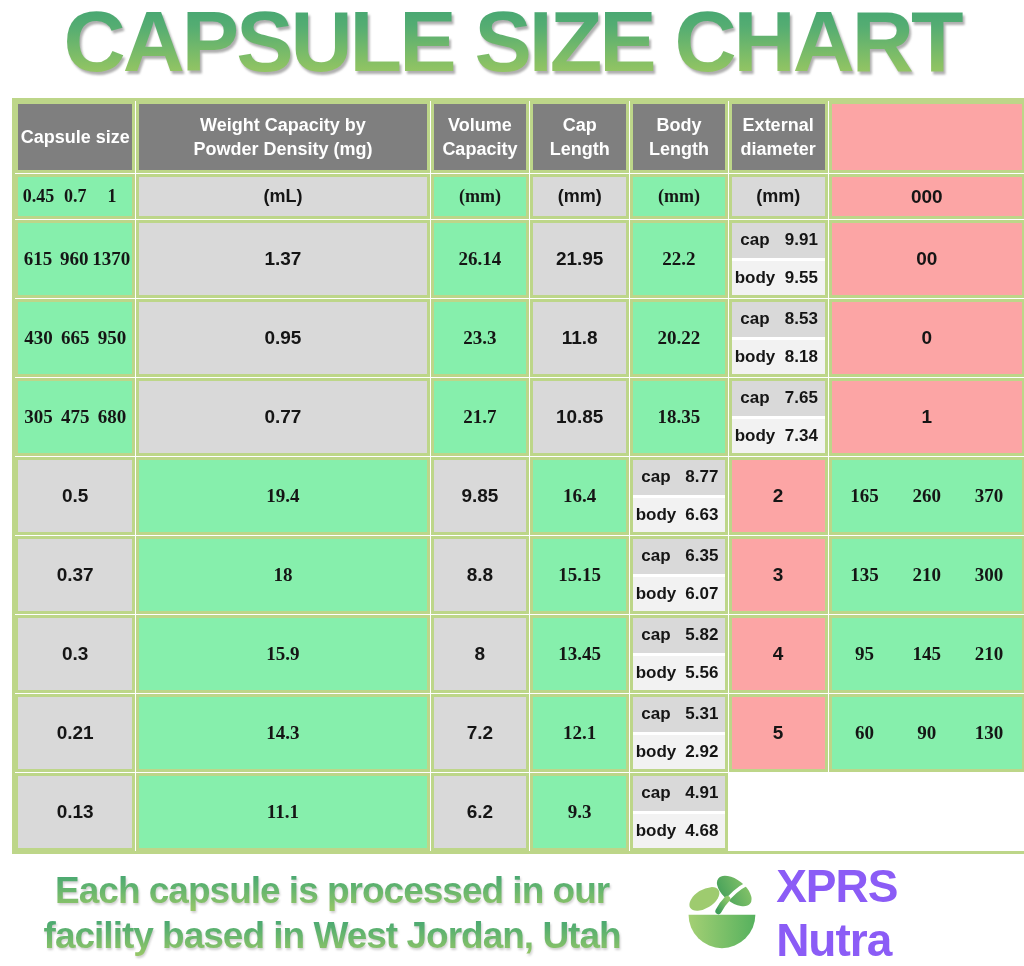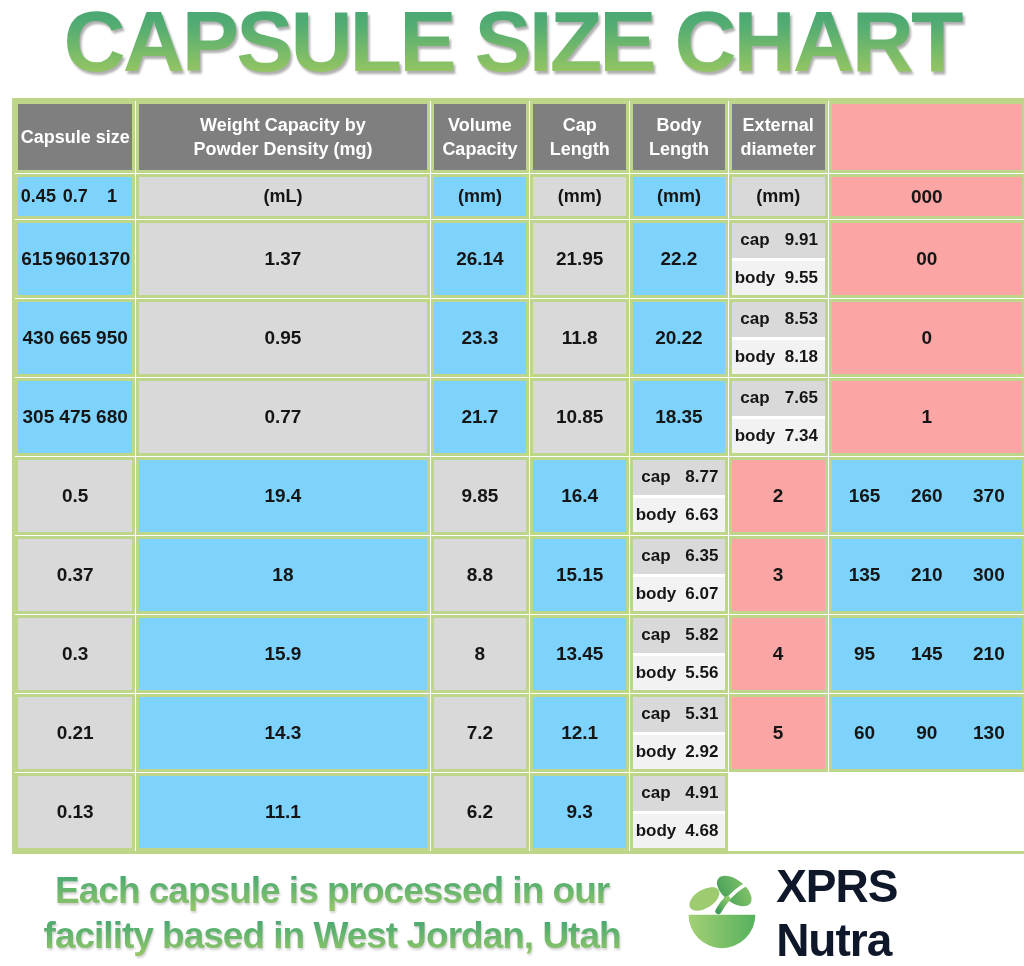--- a/index.html
+++ b/index.html
@@ -28,21 +28,21 @@
   .cell {
     border:3px solid #bdd689;
     display:flex; align-items:center; justify-content:center;
     font-weight:bold; color:#151515; font-size:19px;
   }
   .hdr  { background:#7f7f7f; color:#ffffff; font-size:18px; line-height:1.35;
           text-align:center; white-space:pre-line; }
   .c-size  { background:#fca5a5; }
   .c-vol   { background:#d9d9d9; }
   .c-capl  { background:#d9d9d9; }
-  .c-white { background:#7dd3fc; }
+  .c-white { background:#86efac;font-family:Liberation Serif, serif; }
   .units   { font-size:18px; }
 
   .wcell { display:grid; grid-template-columns:1fr 1fr 1fr; align-items:center;
            justify-items:center; padding:0 2px; }
   .wcell span { display:block; }
 
   .ext { flex-direction:column; align-items:stretch; justify-content:stretch; padding:0; }
   .ext .half { flex:1; display:flex; align-items:center; font-size:17px; }
   .ext .half.cap  { background:#d9d9d9; border-bottom:3px solid #ffffff; }
   .ext .half.body { background:#f2f2f2; }
@@ -53,21 +53,21 @@
             display:flex; align-items:center; }
   .tagline { width:665px; text-align:center; }
   .tagline div {
     font-size:37px; font-weight:bold; letter-spacing:-1px; line-height:1.22;
     background:linear-gradient(180deg,#3aa173 0%,#63b46e 45%,#9cc966 100%);
     -webkit-background-clip:text; background-clip:text; color:transparent;
     filter:drop-shadow(1px 2px 1px rgba(120,120,120,0.35));
     text-align:center;
   }
   .brand { display:flex; align-items:center; gap:10px; margin-left:14px; }
-  .brand-name { font-size:46px; font-weight:bold; letter-spacing:-1px; color:#0f172a; }
+  .brand-name { font-size:46px; font-weight:bold; letter-spacing:-1px; color:#8b5cf6; }
 </style>
 </head>
 <body>
 
 <div class="title">CAPSULE SIZE CHART</div>
 
 <div class="grid">
 
   <div class="cell hdr">Capsule size</div>
   <div class="cell hdr">Weight Capacity by

